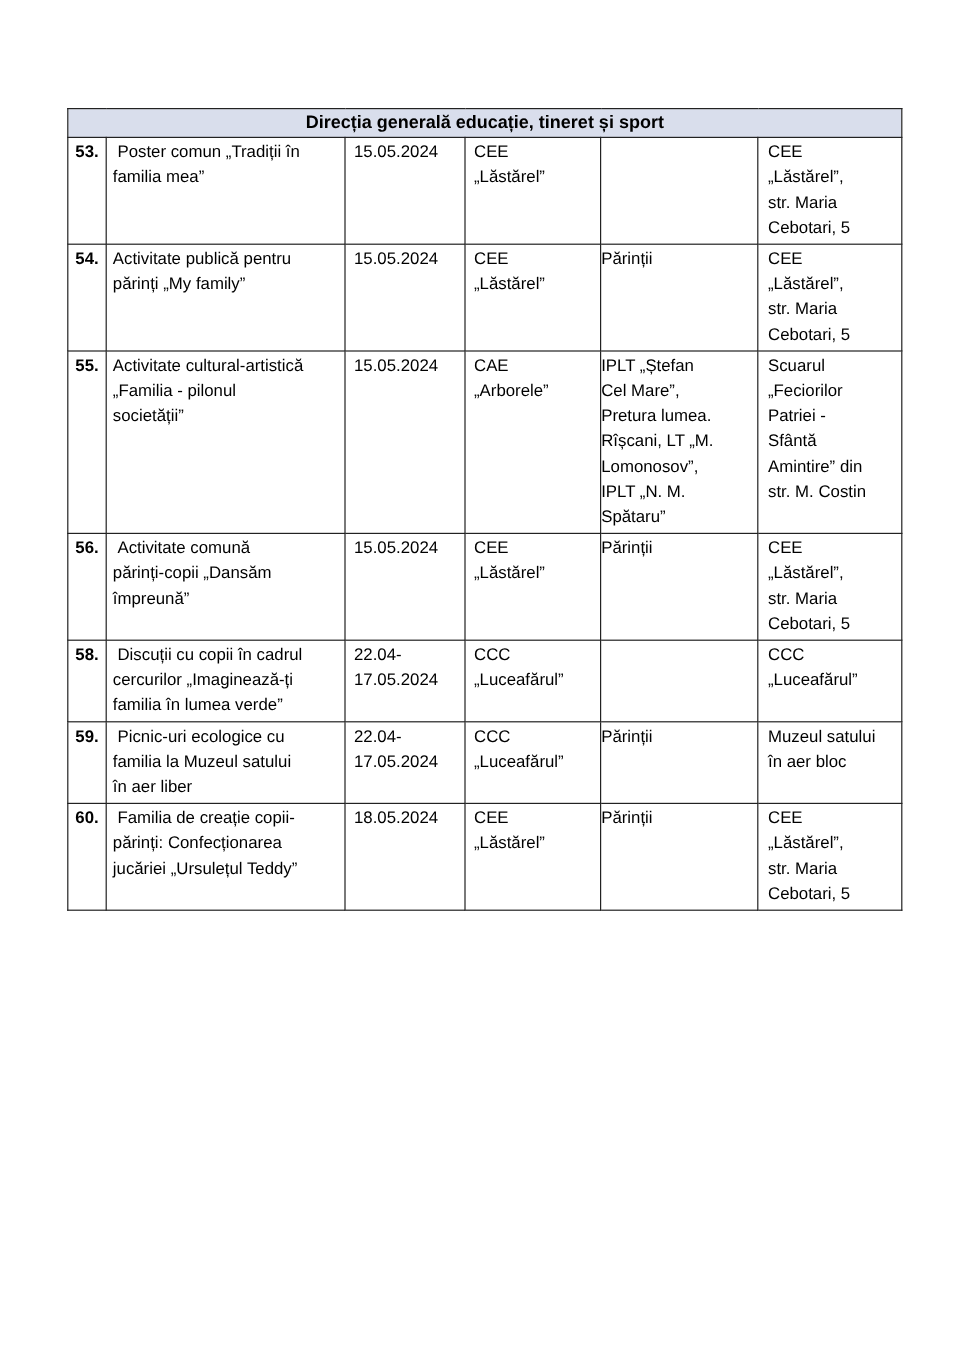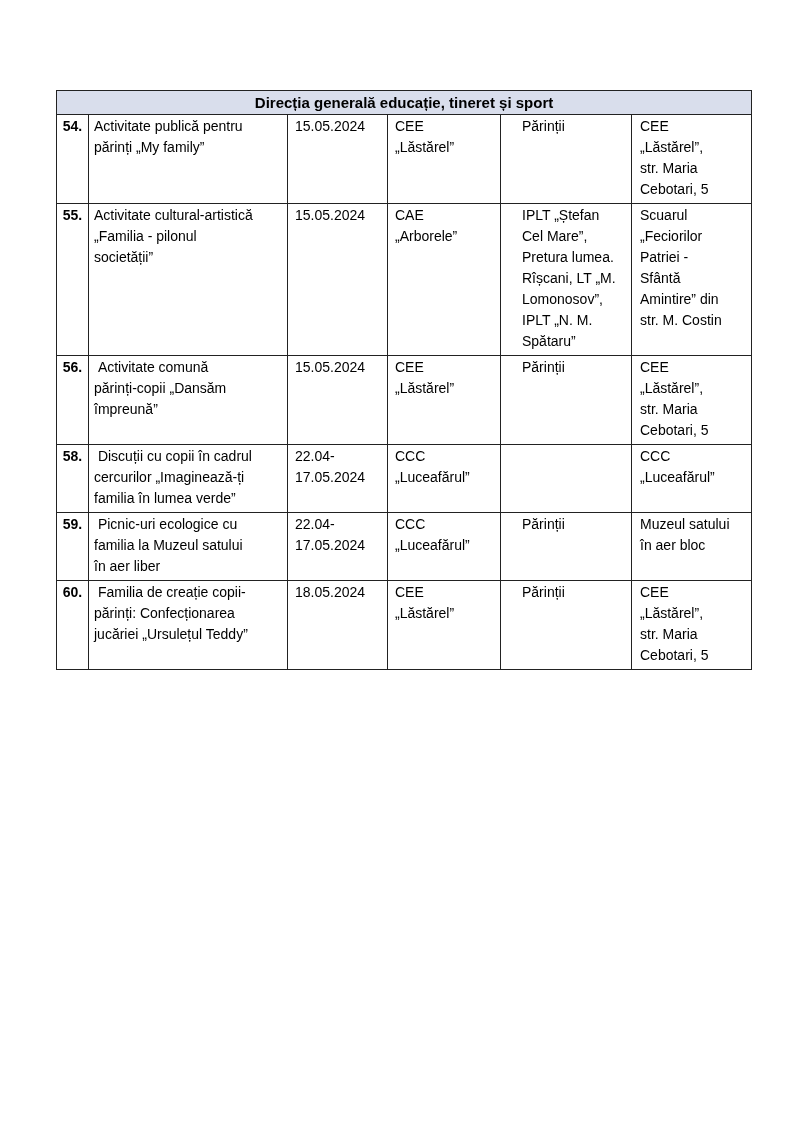--- a/index.html
+++ b/index.html
@@ -46,41 +46,54 @@
     white-space:nowrap;
   }
   .doc-table td{padding:1px 1px 3px 5px;}
   td.c-nr{
     font-weight:bold;
     text-align:center;
     padding-left:1px;
   }
   td.c-date{padding-left:7px;}
   td.c-org{padding-left:7px;}
-  td.c-part{padding-left:21px;}
+  td.c-part{padding-left:0;}
   td.c-loc{padding-left:8px;}
 </style>
 </head>
 <body>
 
 <table class="doc-table">
   <colgroup>
     <col style="width:32px">
     <col style="width:199px">
     <col style="width:100px">
     <col style="width:113px">
     <col style="width:131px">
     <col style="width:120px">
   </colgroup>
   <thead>
     <tr>
       <th colspan="6">Direcția generală educație, tineret și sport</th>
     </tr>
   </thead>
   <tbody id="rows">
+  <tr>
+    <td class="c-nr">53.</td>
+    <td class="c-act"> Poster comun „Tradiții în
+familia mea”</td>
+    <td class="c-date">15.05.2024</td>
+    <td class="c-org">CEE
+„Lăstărel”</td>
+    <td class="c-part"></td>
+    <td class="c-loc">CEE
+„Lăstărel”,
+str. Maria
+Cebotari, 5</td>
+  </tr>
 
   <tr>
     <td class="c-nr">54.</td>
     <td class="c-act">Activitate publică pentru
 părinți „My family”</td>
     <td class="c-date">15.05.2024</td>
     <td class="c-org">CEE
 „Lăstărel”</td>
     <td class="c-part">Părinții</td>
     <td class="c-loc">CEE

